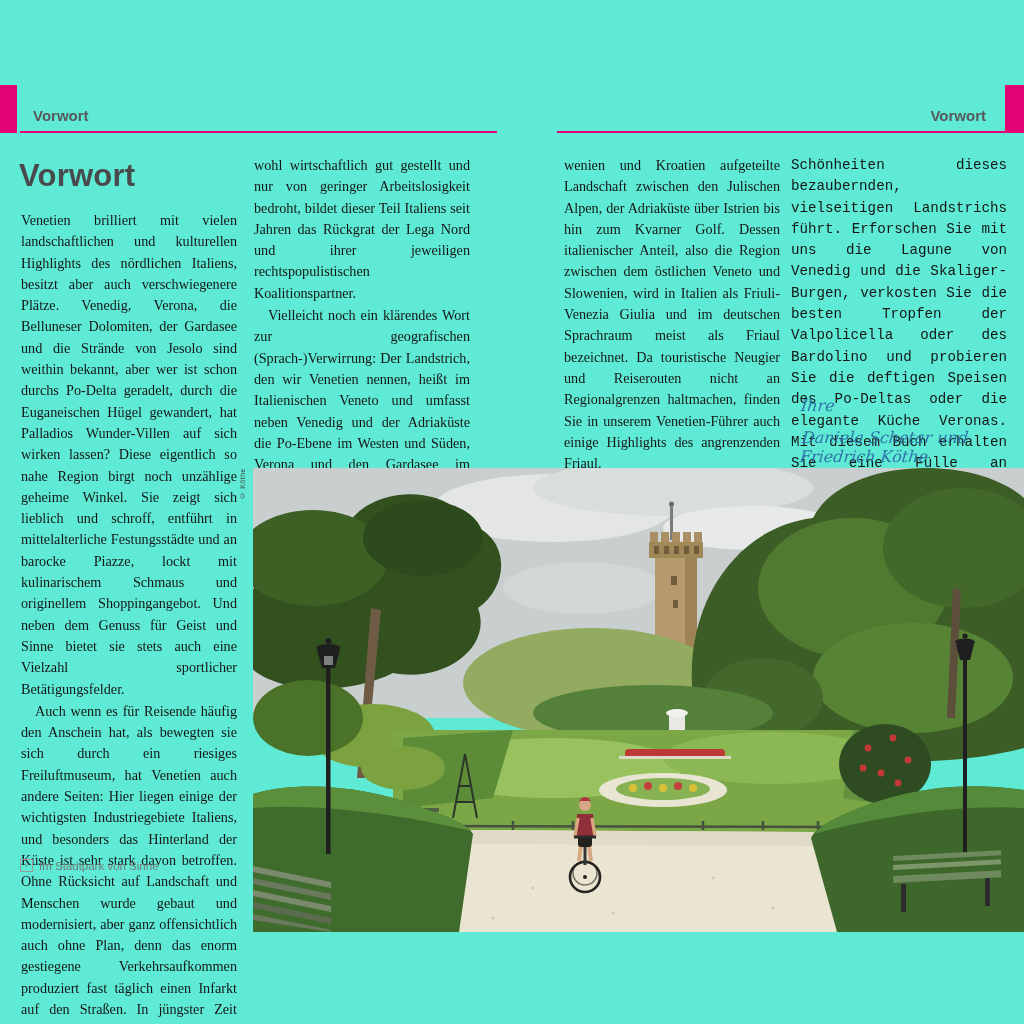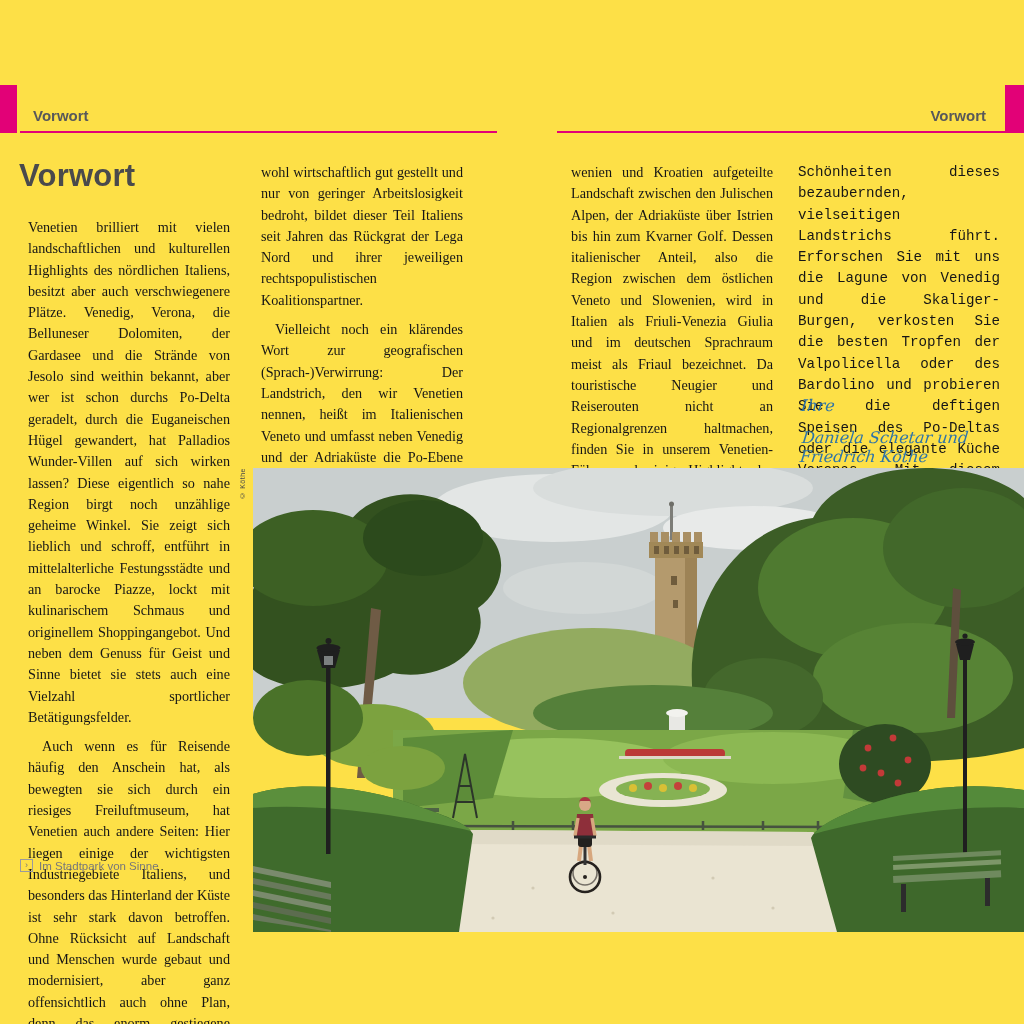--- a/index.html
+++ b/index.html
@@ -1,16 +1,16 @@
 <!DOCTYPE html>
 <html lang="de"><head>
 <meta charset="utf-8">
 <style>
   html,body{margin:0;padding:0;background:#ffffff;}
-  .spread{position:relative;width:1024px;height:1024px;background:#fde047;overflow:hidden;
+  .spread{position:relative;width:1024px;height:1024px;background:#5eead4;overflow:hidden;
           font-family:"Liberation Serif",serif;color:#141414;}
 
   
   .accent-tab{position:absolute;top:85px;height:48px;background:#e20177;}
   .accent-tab.left{left:0;width:17px;}
   .accent-tab.right{left:1005px;width:19px;}
   .running-head{position:absolute;top:107px;font-family:"Liberation Sans",sans-serif;
                 font-weight:bold;font-size:15px;color:#58585a;}
   .rh-left{left:33px;}
   .rh-right{right:38px;}
@@ -19,21 +19,21 @@
   .rule-right{left:557px;width:448px;}
 
   
   .page-title{position:absolute;left:19px;top:158px;margin:0;
               font-family:"Liberation Sans",sans-serif;font-weight:bold;
               font-size:31px;color:#4a4a4c;letter-spacing:0.2px;}
 
   
   .col{position:absolute;width:218px;font-size:14.2px;line-height:21.3px;
        text-align:justify;color:#161616;}
-  .col p{margin:8px;}
+  .col p{margin:1px;}
   .col p.ind{text-indent:14px;}
   .col1{left:20px;top:209px;}
   .col2{left:253px;top:154px;}
   .col3{left:563px;top:154px;}
   .col4{left:790px;top:154px;font-family:Liberation Mono, monospace;}
 
   
   .sig{position:absolute;left:801px;color:#2e74a8;font-family:"DejaVu Serif",serif;
        font-style:italic;font-size:16px;transform:skewX(-6deg);}
   .sig-salutation{top:396px;}

